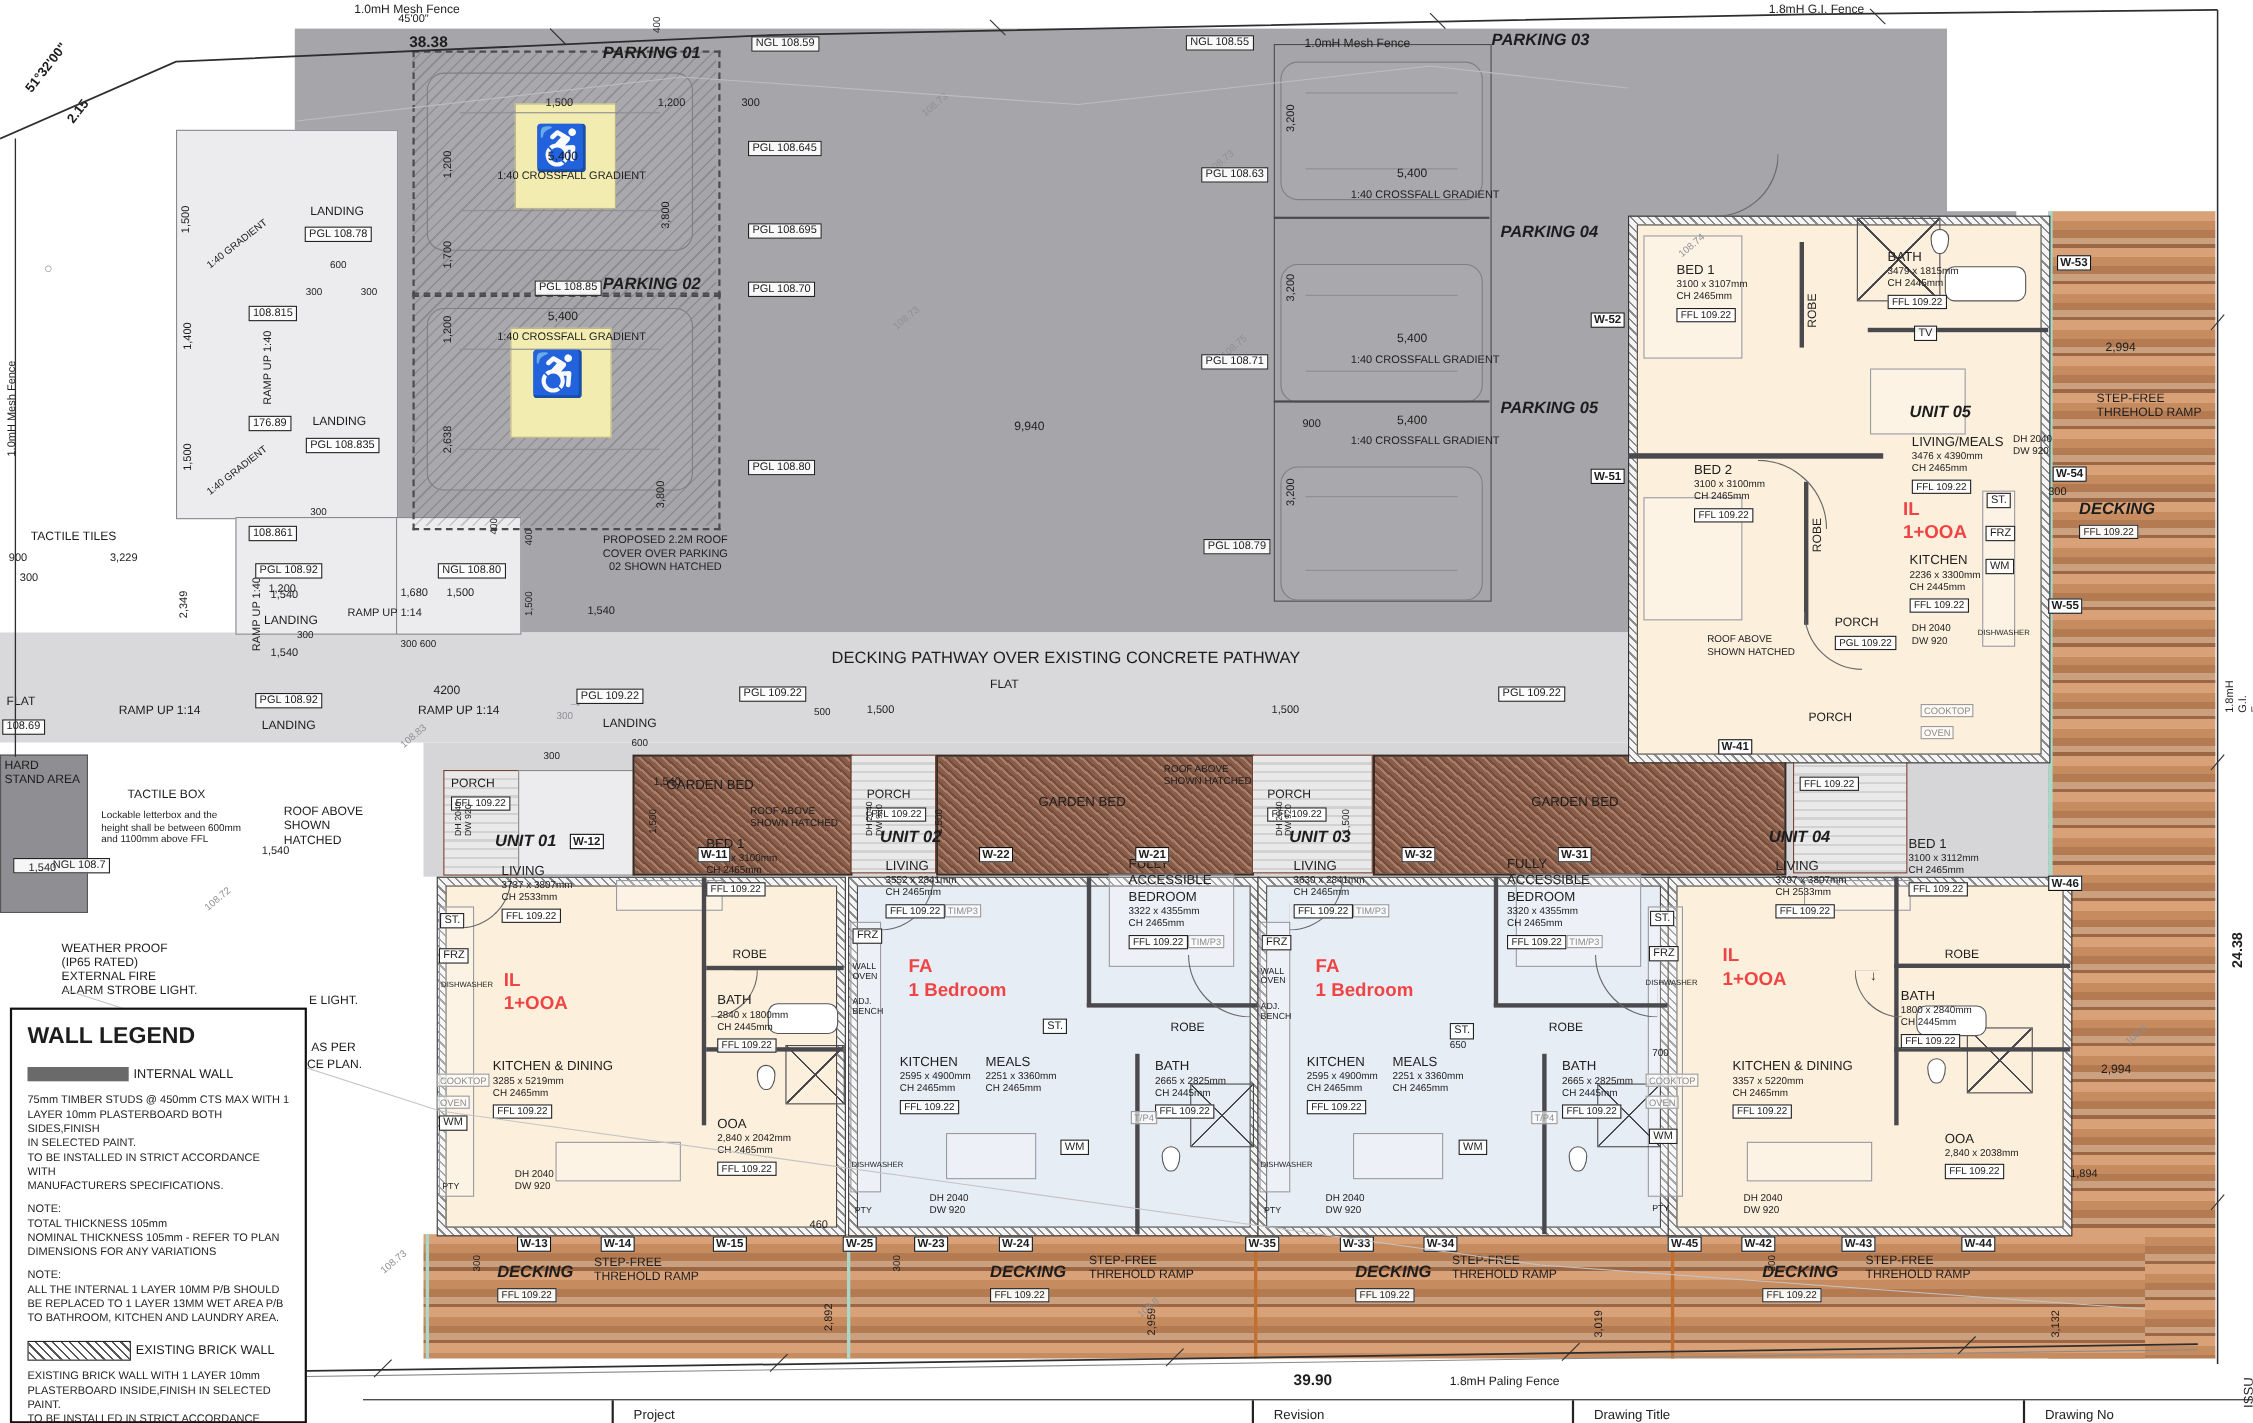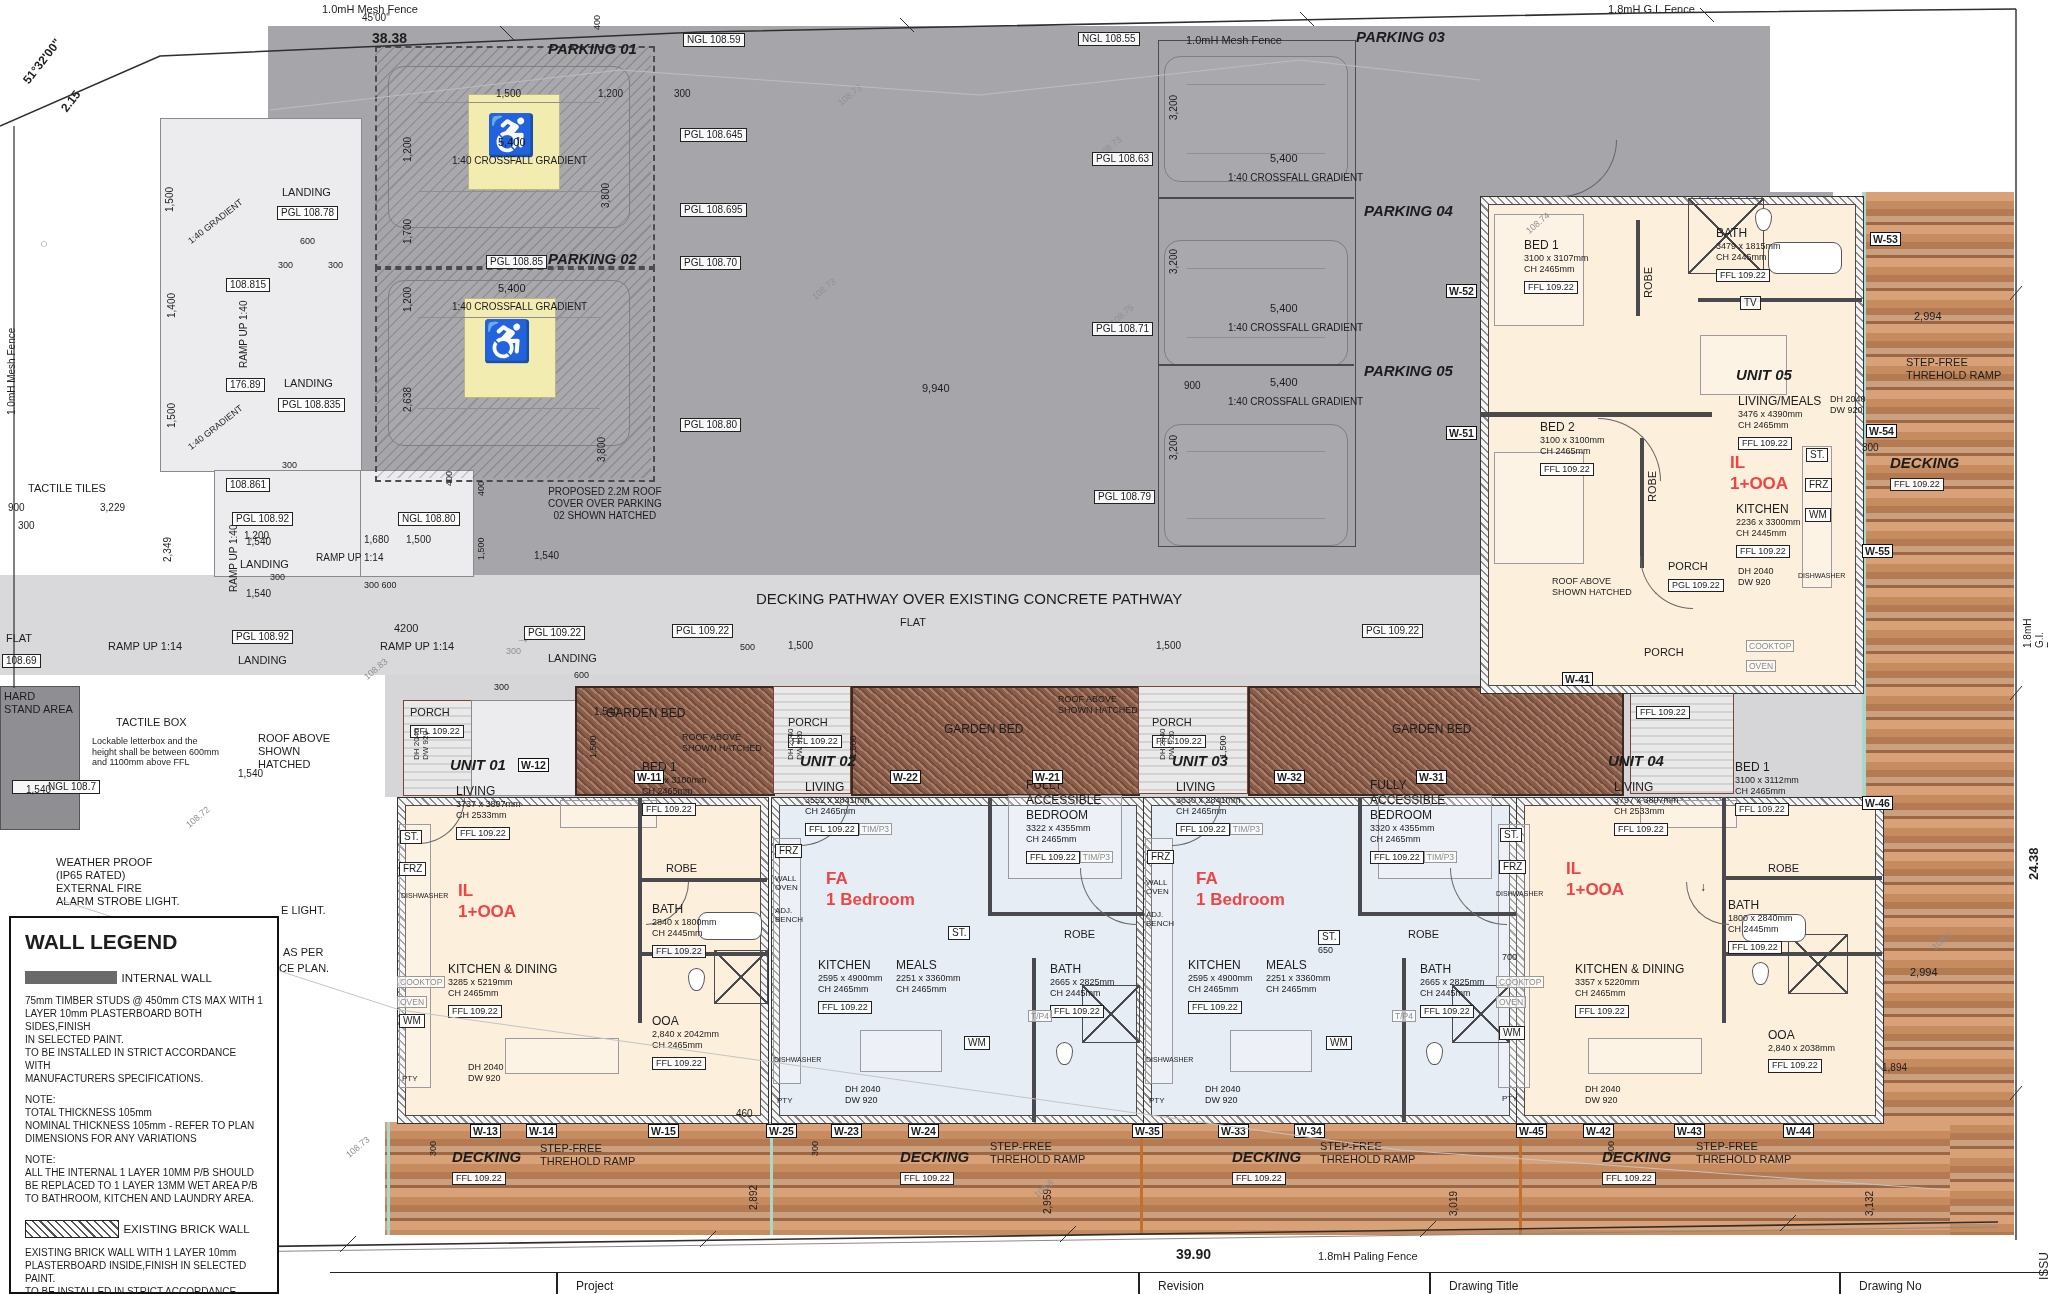--- a/index.html
+++ b/index.html
@@ -245,21 +245,21 @@
     <div class="tub" style="left: 1742px; top: 914px; width: 62px; height: 26px; z-index: 12;"></div>
     <div class="tub" style="left: 1768px; top: 242px; width: 72px; height: 30px; z-index: 12;"></div>
     <div class="wtag" style="left: 518px; top: 758px; z-index: 25;">W-12</div>
     <div class="wtag" style="left: 634px; top: 770px; z-index: 25;">W-11</div>
     <div class="wtag" style="left: 890px; top: 770px; z-index: 25;">W-22</div>
     <div class="wtag" style="left: 1032px; top: 770px; z-index: 25;">W-21</div>
     <div class="wtag" style="left: 1274px; top: 770px; z-index: 25;">W-32</div>
     <div class="wtag" style="left: 1416px; top: 770px; z-index: 25;">W-31</div>
     <div class="wtag" style="left: 1562px; top: 672px; z-index: 25;">W-41</div>
     <div class="wtag" style="left: 470px; top: 1124px; z-index: 25;">W-13</div>
-    <div class="wtag" style="left: 526px; top: 1124px; z-index: 25; text-align: center;">W-14</div>
+    <div class="wtag" style="left: 546px; top: 1124px; z-index: 25; text-align: center;">W-14</div>
     <div class="wtag" style="left: 648px; top: 1124px; z-index: 25;">W-15</div>
     <div class="wtag" style="left: 766px; top: 1124px; z-index: 25;">W-25</div>
     <div class="wtag" style="left: 831px; top: 1124px; z-index: 25;">W-23</div>
     <div class="wtag" style="left: 908px; top: 1124px; z-index: 25;">W-24</div>
     <div class="wtag" style="left: 1132px; top: 1124px; z-index: 25;">W-35</div>
     <div class="wtag" style="left: 1218px; top: 1124px; z-index: 25;">W-33</div>
     <div class="wtag" style="left: 1294px; top: 1124px; z-index: 25;">W-34</div>
     <div class="wtag" style="left: 1516px; top: 1124px; z-index: 25;">W-45</div>
     <div class="wtag" style="left: 1583px; top: 1124px; z-index: 25;">W-42</div>
     <div class="wtag" style="left: 1674px; top: 1124px; z-index: 25;">W-43</div>

